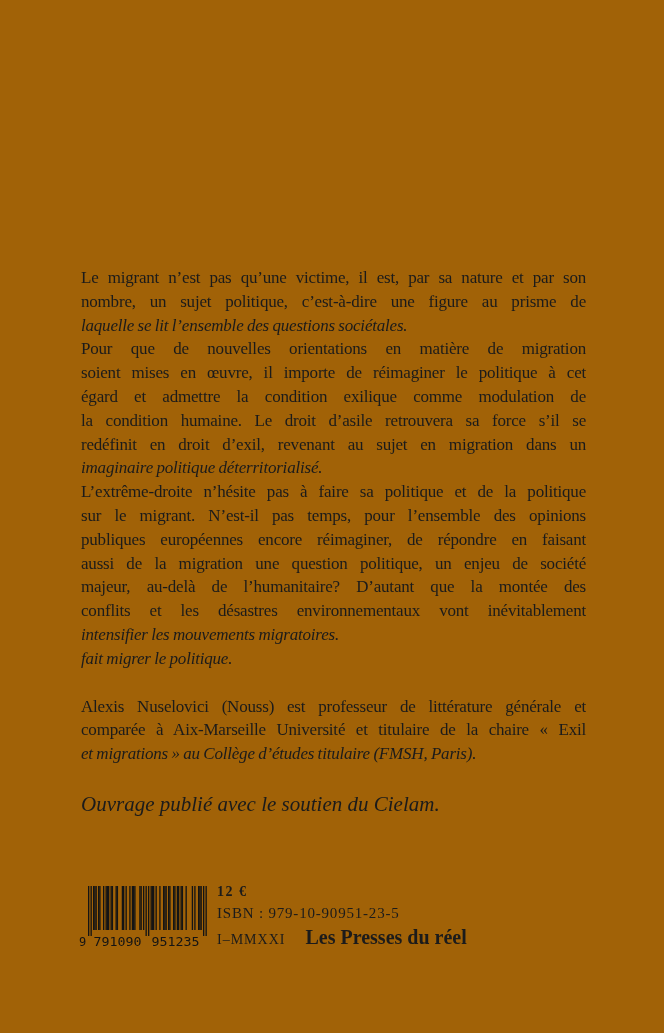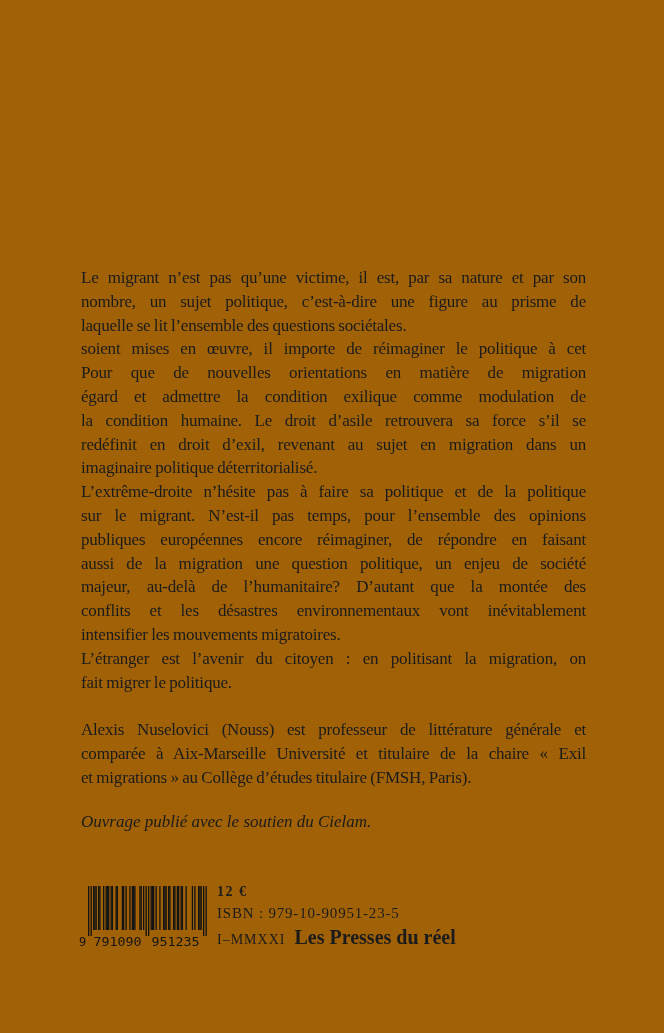--- a/index.html
+++ b/index.html
@@ -29,25 +29,26 @@
     word-spacing: -0.6px;
   }
   .jline {
     text-align: justify;
     text-align-last: justify;
     height: 23.8px;
     overflow: hidden;
   }
   .jline.last {
     text-align-last: left;
+    font-style: italic;
   }
   .bio { margin-top: 24px; }
   .note {
-    margin-top: 20px;
-    font-size: 17px;
+    margin-top: 26px;
+    font-size: 21px;
     line-height: 24px;
     font-style: italic;
   }
   .colophon {
     position: absolute;
     left: 78px;
     top: 884px;
     display: flex;
     align-items: flex-start;
   }
@@ -79,58 +80,57 @@
     letter-spacing: 0.8px;
     margin-bottom: 2px;
   }
   .publine {
     line-height: 24px;
     white-space: nowrap;
   }
   .edition {
     font-size: 14px;
     letter-spacing: 1px;
-    margin-right: 9px;
+    margin-right: 20px;
   }
   .publisher {
     font-size: 20px;
     font-weight: bold;
   }
 </style>
 </head>
 <body>
 
 <div class="cover">
 
   <section class="content">
     <div class="blurb">
       <div class="para">
           <div class="jline">Le migrant n’est pas qu’une victime, il est, par sa nature et par son</div>
           <div class="jline">nombre, un sujet politique, c’est-à-dire une figure au prisme de</div>
           <div class="jline last">laquelle se lit l’ensemble des questions sociétales.</div>
         </div>
       <div class="para">
+          <div class="jline">Pour que de nouvelles orientations en matière de migration</div>
           <div class="jline">soient mises en œuvre, il importe de réimaginer le politique à cet</div>
-          <div class="jline">Pour que de nouvelles orientations en matière de migration</div>
           <div class="jline">égard et admettre la condition exilique comme modulation de</div>
           <div class="jline">la condition humaine. Le droit d’asile retrouvera sa force s’il se</div>
           <div class="jline">redéfinit en droit d’exil, revenant au sujet en migration dans un</div>
           <div class="jline last">imaginaire politique déterritorialisé.</div>
         </div>
       <div class="para">
           <div class="jline">L’extrême-droite n’hésite pas à faire sa politique et de la politique</div>
           <div class="jline">sur le migrant. N’est-il pas temps, pour l’ensemble des opinions</div>
           <div class="jline">publiques européennes encore réimaginer, de répondre en faisant</div>
           <div class="jline">aussi de la migration une question politique, un enjeu de société</div>
           <div class="jline">majeur, au-delà de l’humanitaire? D’autant que la montée des</div>
           <div class="jline">conflits et les désastres environnementaux vont inévitablement</div>
           <div class="jline last">intensifier les mouvements migratoires.</div>
         </div>
       <div class="para">
-          <div class="jline">L’étranger est l’avenir du citoyen : en politisant la migration, on</div>
           <div class="jline last">fait migrer le politique.</div>
         </div>
     </div>
 
     <div class="bio">
         <div class="jline">Alexis Nuselovici (Nouss) est professeur de littérature générale et</div>
         <div class="jline">comparée à Aix-Marseille Université et titulaire de la chaire « Exil</div>
         <div class="jline last">et migrations » au Collège d’études titulaire (FMSH, Paris).</div>
       </div>
 

